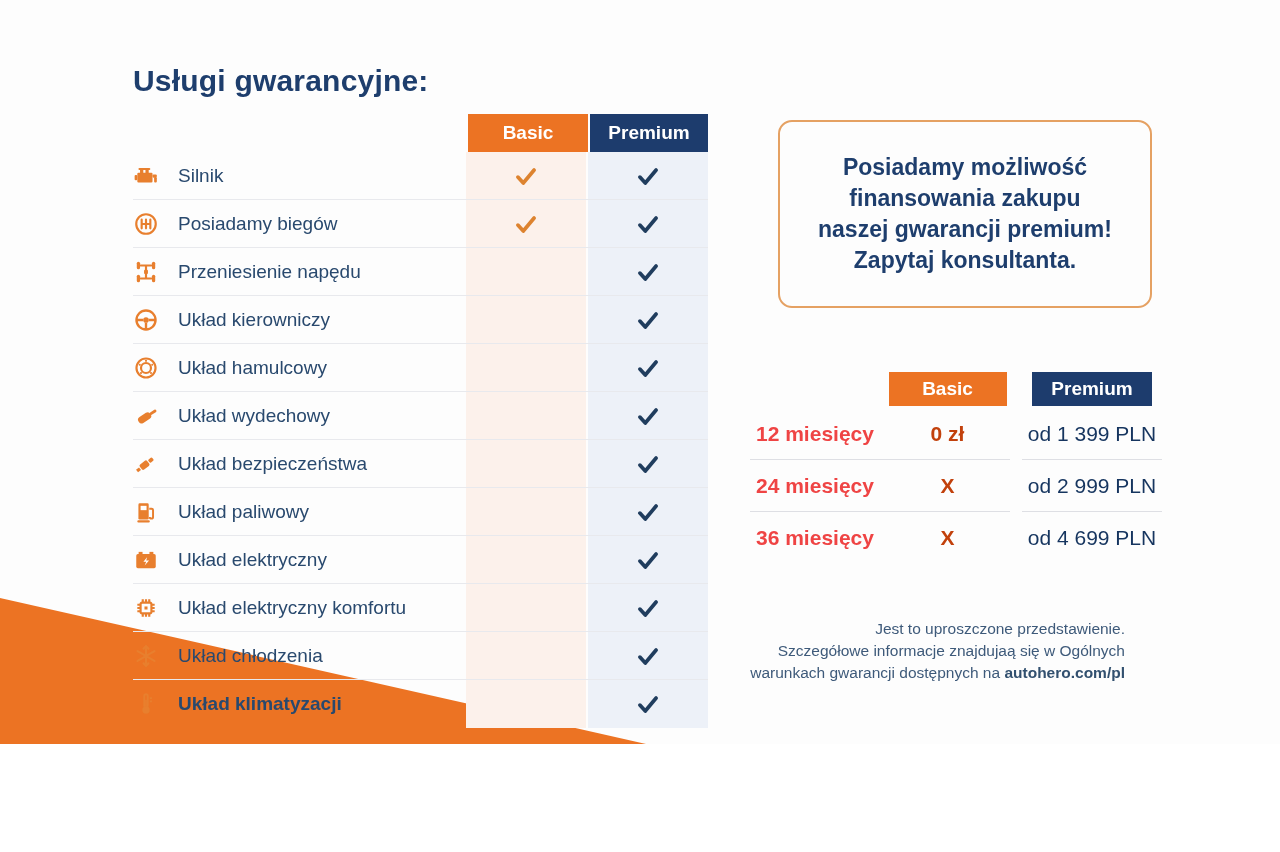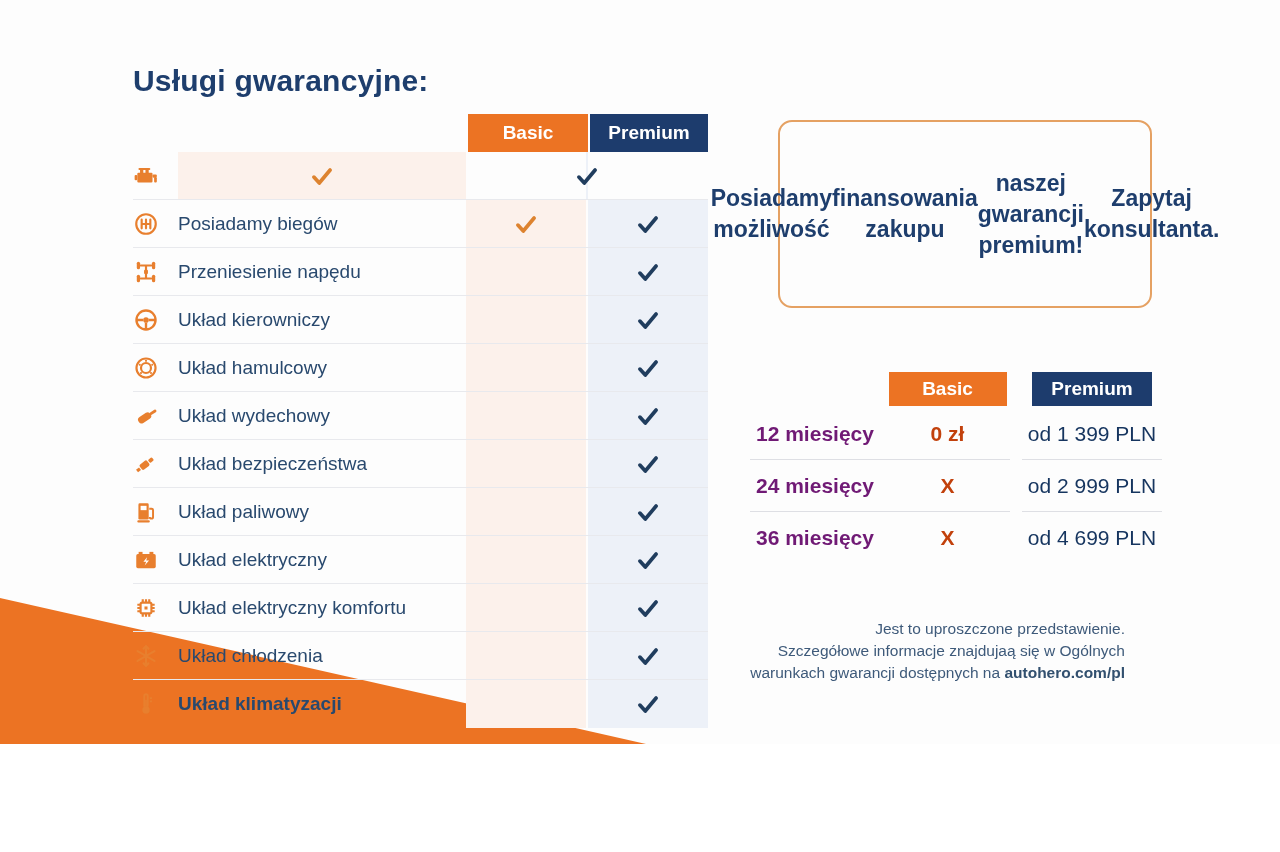--- a/index.html
+++ b/index.html
@@ -27,35 +27,35 @@
   .cell{display:flex;align-items:center;height:100%;}
   .icon-cell svg{width:26px;height:26px;display:block;}
   .label-cell{font-size:19px;color:#29496E;}
   .basic-cell{background:#FCF1EB;justify-content:center;}
   .premium-cell{background:#EDF1F8;justify-content:center;}
   .gap-cell{background:transparent;}
   .check svg{display:block;}
 
   
   .promo-box{position:absolute;left:778px;top:120px;width:374px;height:188px;border:2px solid #E5A163;
-             border-radius:14px;display:flex;flex-direction:row;align-items:center;justify-content:center;
+             border-radius:14px;display:flex;flex-direction:column;align-items:center;justify-content:center;
              text-align:center;color:#1E3E6D;font-size:23px;font-weight:700;line-height:31px;box-sizing:border-box;}
 
   
   .pricing{position:absolute;left:750px;top:372px;width:412px;}
   .p-headers{display:grid;grid-template-columns:135px 125px 12px 140px;height:36px;}
   .p-chip{height:34px;display:flex;align-items:center;justify-content:center;color:#fff;
           font-weight:700;font-size:19px;}
   .p-chip-basic{width:118px;margin:0 auto;background:#EC7323;}
   .p-chip-premium{width:120px;margin:0 auto;background:#1D3C6D;}
   .p-row{display:grid;grid-template-columns:135px 125px 12px 140px;height:52px;}
   .p-cell{display:flex;align-items:center;height:100%;box-sizing:border-box;}
   .p-row:not(:last-child) .p-cell{border-bottom:1px solid #DEDFE4;}
   .p-row .p-gap{border-bottom:none !important;}
-  .p-label{font-size:21px;font-weight:700;color:#701a75;padding-left:6px;}
+  .p-label{font-size:21px;font-weight:700;color:#ef4444;padding-left:6px;}
   .p-basic{justify-content:center;font-size:21px;font-weight:700;color:#c2410c;}
   .p-premium{justify-content:center;font-size:21px;font-weight:400;color:#16355F;}
 
   
   .disclaimer{position:absolute;right:155px;top:618px;text-align:right;font-size:15.5px;color:#3E5A7A;line-height:22px;}
   .disclaimer b{color:#32506F;}
 
   
   .logo{position:absolute;left:760px;top:744px;font-size:62px;font-weight:400;font-style:italic;
         letter-spacing:1px;white-space:nowrap;}
@@ -84,20 +84,21 @@
                 <rect x="4" y="9" width="14" height="9" rx="1"></rect>
                 <rect x="6.5" y="5.5" width="3" height="4"></rect>
                 <rect x="11.5" y="5.5" width="3" height="4"></rect>
                 <rect x="5" y="4.5" width="11" height="2" rx="1"></rect>
                 <rect x="1.5" y="11" width="2.5" height="5" rx="1"></rect>
                 <rect x="18" y="10.5" width="4" height="3" rx="1"></rect>
                 <rect x="19.5" y="13" width="2.5" height="5" rx="1"></rect>
               </g>
             </svg>
           </div>
+          <div class="cell label-cell">Silnik</div>
           <div class="cell basic-cell">
             <span class="check">
               <svg viewBox="0 0 24 24" width="26" height="26">
                 <path d="M4.5 13l5 5.5L19.5 6.5" fill="none" stroke="#DD832F" stroke-width="3.4" stroke-linecap="round" stroke-linejoin="round"></path>
               </svg>
             </span>
           </div>
           <div class="cell gap-cell"></div>
           <div class="cell premium-cell">
             <span class="check">

